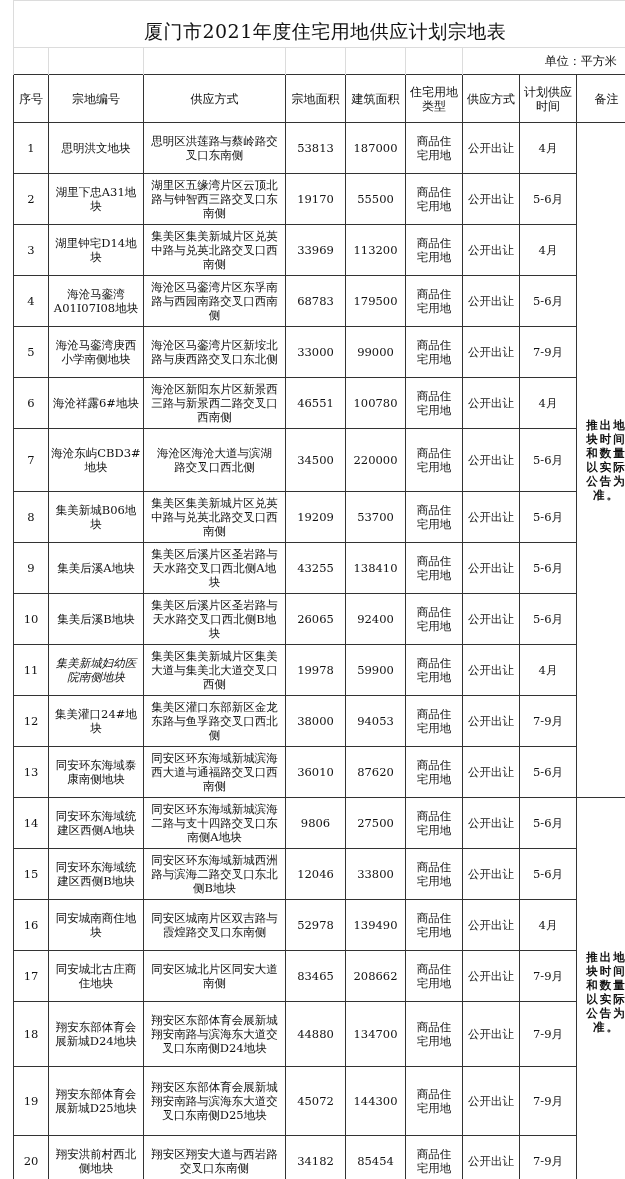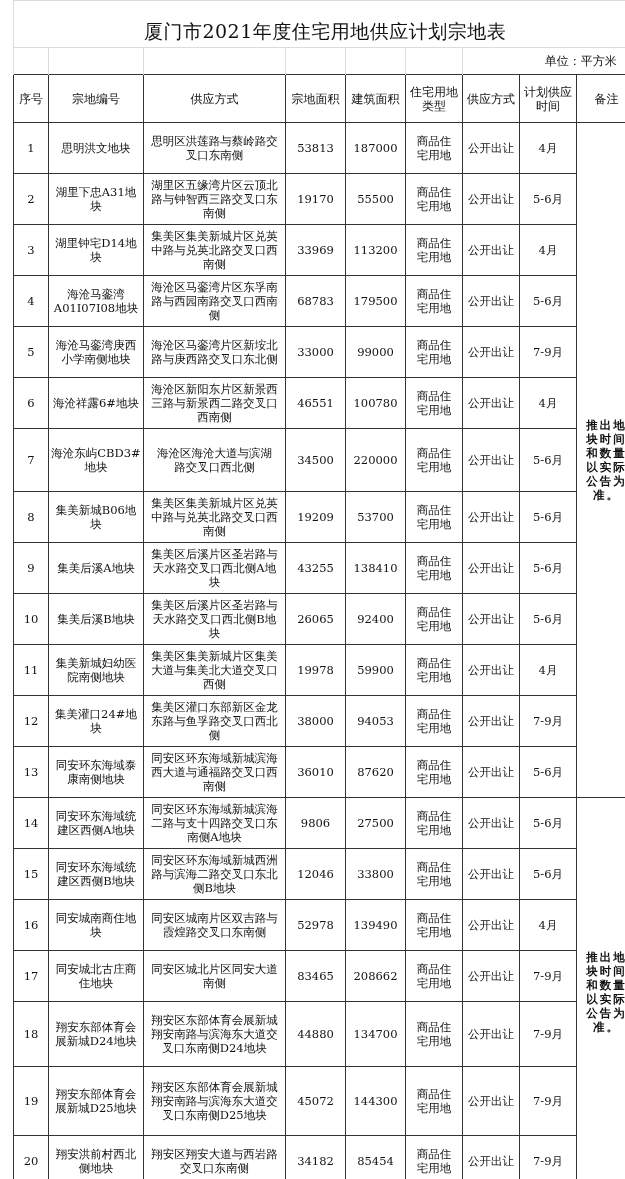--- a/index.html
+++ b/index.html
@@ -156,21 +156,21 @@
           <td style="padding: 0px 2px;">集美后溪B地块</td>
           <td style="padding: 0px 4px;">集美区后溪片区圣岩路与天水路交叉口西北侧B地块</td>
           <td class="num">26065</td>
           <td class="num">92400</td>
           <td style="padding: 0px 6px;">商品住宅用地</td>
           <td>公开出让</td>
           <td class="num">5-6月</td>
         </tr>
         <tr class="data-row h51">
           <td class="num">11</td>
-          <td style="padding: 0px 2px;">集美新城妇幼医院南侧地块</td>
+          <td style="padding: 0px 2px; font-style: italic;">集美新城妇幼医院南侧地块</td>
           <td style="padding: 0px 4px;">集美区集美新城片区集美大道与集美北大道交叉口西侧</td>
           <td class="num">19978</td>
           <td class="num">59900</td>
           <td style="padding: 0px 6px;">商品住宅用地</td>
           <td>公开出让</td>
           <td class="num">4月</td>
         </tr>
         <tr class="data-row h51">
           <td class="num">12</td>
           <td style="padding: 0px 2px;">集美灌口24#地块</td>

